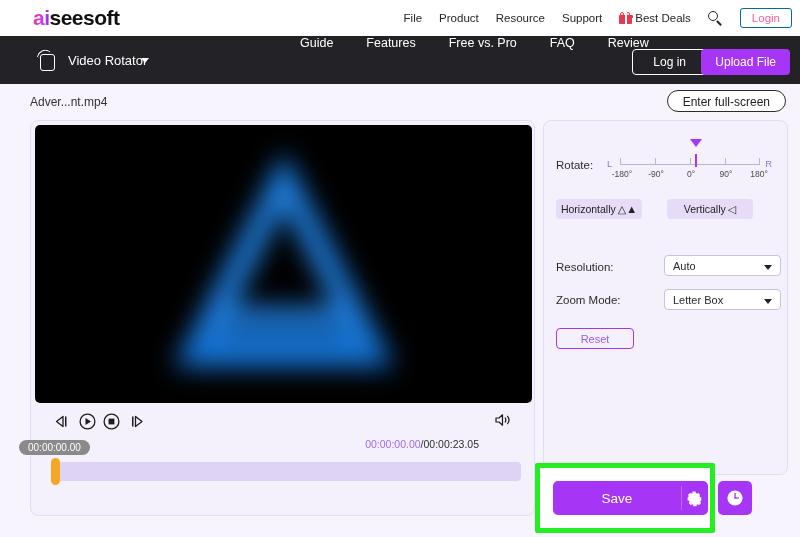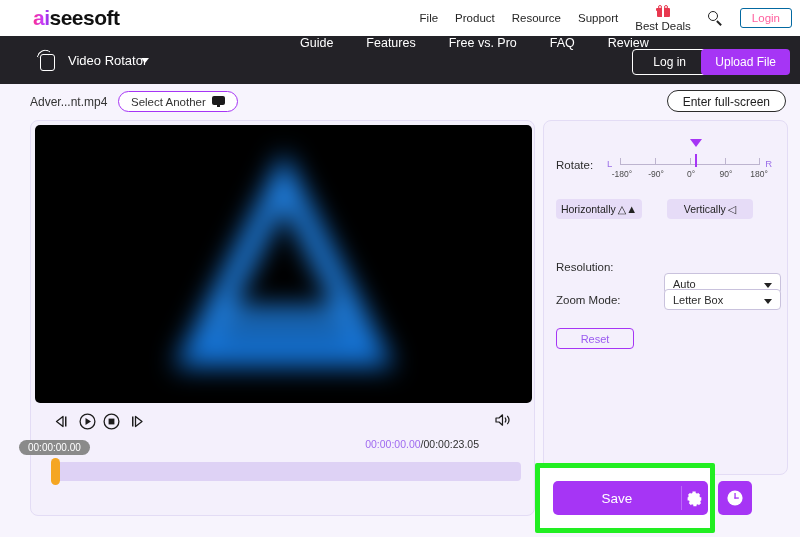--- a/index.html
+++ b/index.html
@@ -29,21 +29,21 @@
   }
   .logo .rest { color: #111111; }
 
   .topnav {
     position: absolute; right: 8px; top: 0; height: 36px;
     display: flex; align-items: center; gap: 17px;
   }
   .topnav a {
     font-size: 11.5px; color: #262626; text-decoration: none; white-space: nowrap;
   }
-  .deals { display: flex; align-items: center; gap: 3px; flex-direction: column; }
+  .deals { display: flex; align-items: center; gap: 3px; }
   .gift-ico { display: inline-block; width: 13px; height: 12px; position: relative; }
   .gift-ico .box { position: absolute; left: 0; bottom: 0; width: 13px; height: 8px; background: #e8384f; border-radius: 1px; }
   .gift-ico .lid { position: absolute; left: -0.5px; top: 3px; width: 14px; height: 3px; background: #e8384f; border-radius: 1px; }
   .gift-ico .bowl { position: absolute; left: 1px; top: 0px; width: 4px; height: 4px; border: 1.6px solid #e8384f; border-radius: 50%; background: transparent;}
   .gift-ico .bowr { position: absolute; left: 7px; top: 0px; width: 4px; height: 4px; border: 1.6px solid #e8384f; border-radius: 50%; background: transparent;}
   .gift-ico .band { position: absolute; left: 5.5px; bottom: 0; width: 2px; height: 11px; background: #ffffff; }
 
   .search-ico { width: 15px; height: 15px; position: relative; display: inline-block; cursor: pointer;}
   .search-ico .c { position: absolute; left: 0; top: 0; width: 10px; height: 10px; border: 1.6px solid #222; border-radius: 50%; }
   .search-ico .h { position: absolute; left: 9px; top: 9.5px; width: 6px; height: 1.7px; background: #222; transform: rotate(45deg); transform-origin: left center; }
@@ -226,21 +226,21 @@
     position: absolute; height: 21px; background: #ffffff;
     border: 1px solid #c9c2dd; border-radius: 4px;
     font-size: 11px; color: #2a2a2a;
     display: flex; align-items: center; padding: 0 8px; cursor: pointer;
   }
   .sel .cap {
     position: absolute; right: 8px; top: 9px;
     width: 0; height: 0; border-left: 4px solid transparent; border-right: 4px solid transparent;
     border-top: 5px solid #222;
   }
-  .sel-res  { left: 120px; top: 152px; width: 117px; }
+  .sel-res  { left: 120px; top: 134px; width: 117px; }
   .sel-zoom { left: 120px; top: 168px; width: 117px; }
 
   .reset {
     position: absolute; left: 12px; top: 207px; width: 78px; height: 21px;
     border: 1.3px solid #a635f5; background: transparent; color: #9b5bf0;
     border-radius: 4px; font-size: 11px; cursor: pointer;
   }
 
   
   .highlight {
@@ -312,27 +312,20 @@
     <a href="#">Guide</a>
     <a href="#">Features</a>
     <a href="#">Free vs. Pro</a>
     <a href="#">FAQ</a>
     <a href="#">Review</a>
   </div>
   <button class="login2">Log in</button>
   <button class="upload">Upload File</button>
 
   <div class="filename">Adver...nt.mp4</div>
-  <button class="select-another">
-    <span>Select Another</span>
-    <span class="monitor-ico">
-        <span class="scr"></span>
-        <span class="st"></span>
-      </span>
-  </button>
   <button class="fullscreen">Enter full-screen</button>
 
   <div class="leftpanel">
 
     <div class="video">
       <div class="glow-a">
         <div class="tri-outer"></div>
         <div class="vglow"></div>
         <div class="tri-inner"></div>
         <div class="bar"></div>

